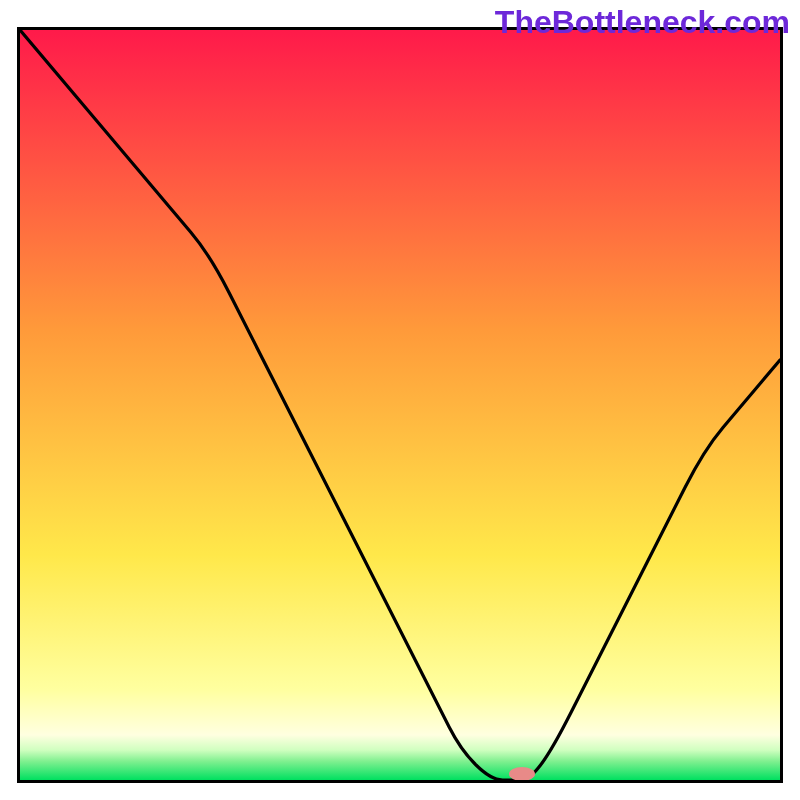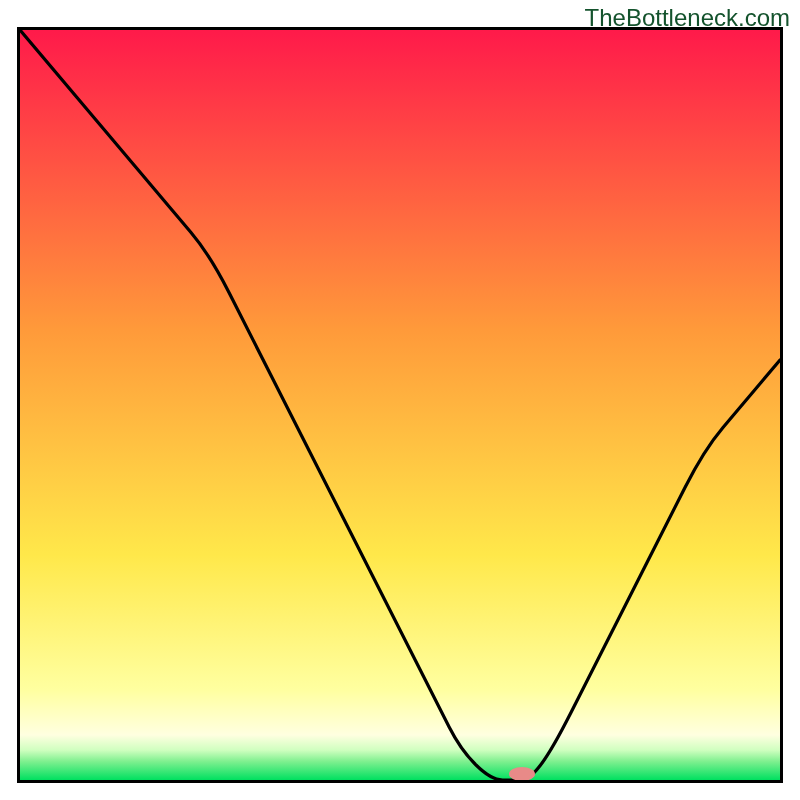--- a/index.html
+++ b/index.html
@@ -12,23 +12,23 @@
   }
   .container {
     position: relative;
     width: 800px;
     height: 800px;
   }
   .watermark {
     position: absolute;
     top: 4px;
     right: 10px;
-    color: #14532d;
-    font-size: 24px;
-    font-weight: 400;
+    color: #6d28d9;
+    font-size: 32px;
+    font-weight: 700;
     z-index: 10;
   }
   .plot-area {
     position: absolute;
     left: 20px;
     top: 30px;
     width: 760px;
     height: 750px;
     outline: 3px solid #000000;
     overflow: hidden;

